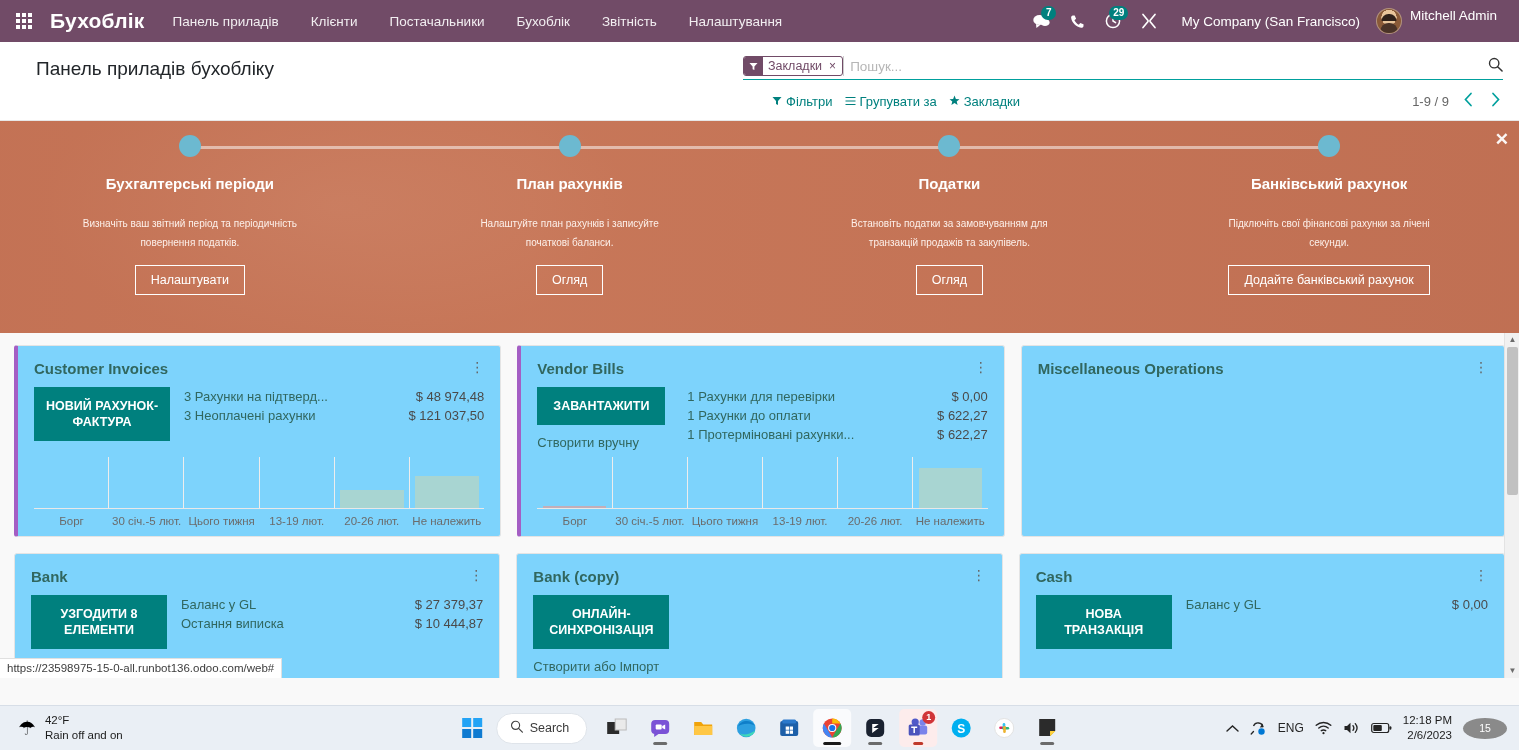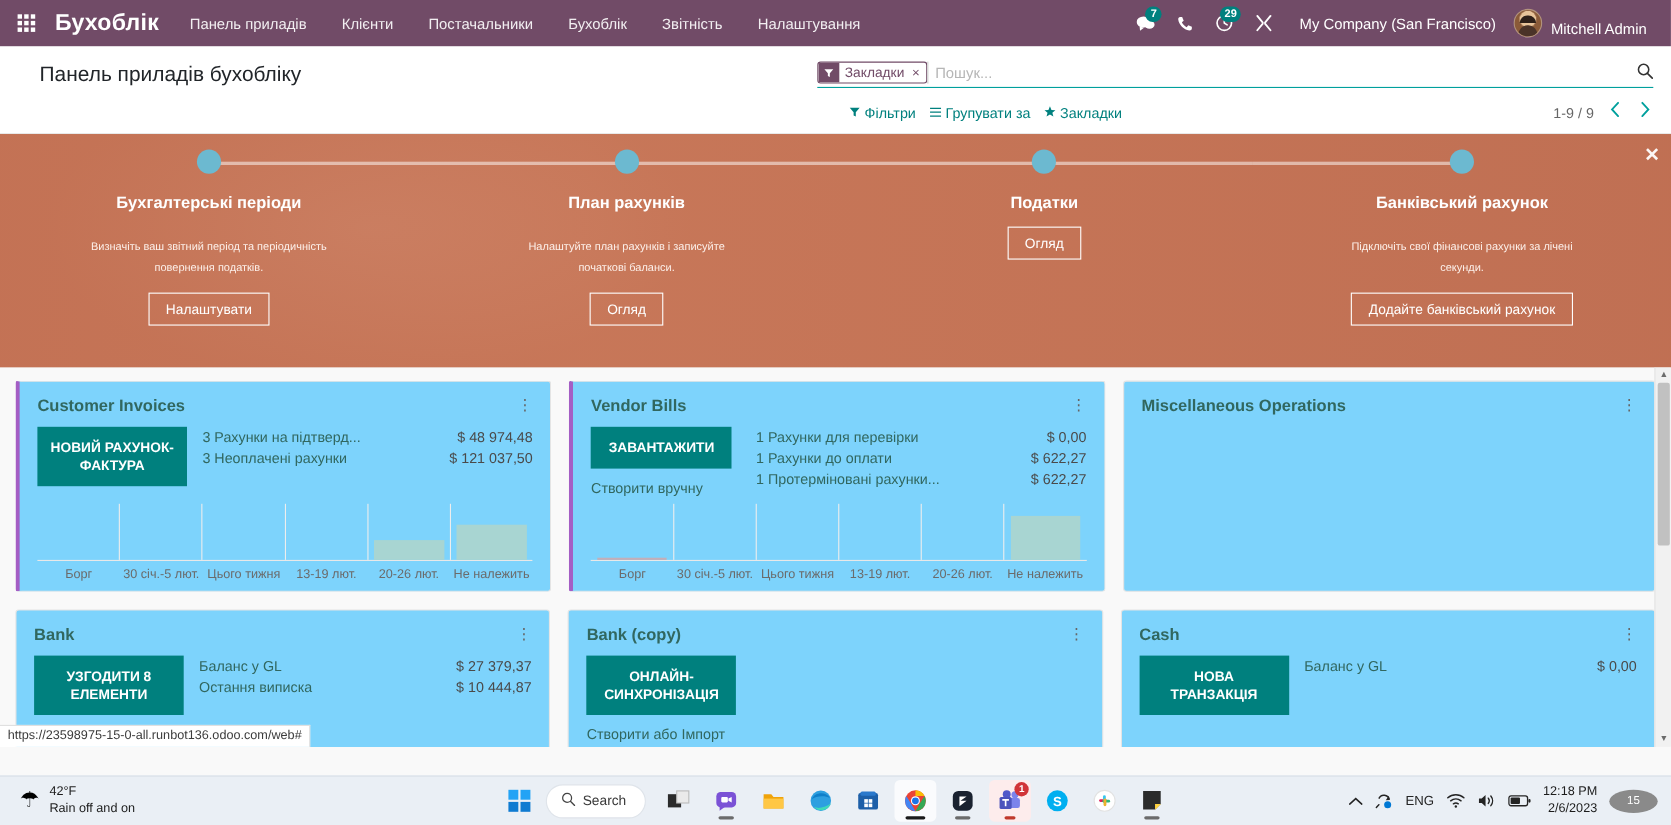--- a/index.html
+++ b/index.html
@@ -22,21 +22,21 @@
   .nav-items { display: flex; align-items: center; gap: 0; }
   .nav-item { font-size: 13.5px; padding: 11px 16px; cursor: pointer; white-space: nowrap; color: #f2eef1; }
   .nav-right { margin-left: auto; display: flex; align-items: center; gap: 0; padding-right: 4px; }
   .nav-ico { position: relative; width: 36px; height: 42px; display: flex; align-items: center; justify-content: center; cursor: pointer; font-size: 15px; }
   .nav-badge {
     position: absolute; top: 6px; right: 3px; background: #00807e; color: #fff;
     border-radius: 10px; font-size: 10px; line-height: 1; padding: 2px 4px; min-width: 15px;
     text-align: center; font-weight: 600;
   }
   .company-name { font-size: 13.5px; padding: 0 14px; cursor: pointer; white-space: nowrap; }
-  .user-box { display: flex; align-items: flex-end; gap: 8px; padding: 0 8px 0 2px; cursor: pointer; }
+  .user-box { display: flex; align-items: flex-start; gap: 8px; padding: 0 8px 0 2px; cursor: pointer; }
   .avatar {
     width: 26px; height: 26px; border-radius: 50%;
     background: radial-gradient(circle at 50% 35%, #e8c49a 0 38%, #8a5a38 39% 100%);
     border: 1px solid rgba(255,255,255,.35); overflow: hidden; position: relative; flex: none;
   }
   .avatar::after{content:"";position:absolute;left:50%;top:58%;transform:translateX(-50%);width:17px;height:13px;border-radius:8px 8px 0 0;background:#4a3328;}
   .avatar::before{content:"";position:absolute;left:50%;top:22%;transform:translateX(-50%);width:15px;height:7px;border-radius:7px 7px 0 0;background:#2e2019;z-index:2;}
   .user-name { font-size: 13.5px; white-space: nowrap; }
 
   
@@ -312,20 +312,21 @@
       <div class="step-line"></div>
       <div class="step-dot"></div>
       <div class="step-title">План рахунків</div>
       <div class="step-desc">Налаштуйте план рахунків і записуйте початкові баланси.</div>
       <button class="step-btn">Огляд</button>
     </div>
     <div class="step">
       <div class="step-line"></div>
       <div class="step-dot"></div>
       <div class="step-title">Податки</div>
+      <div class="step-desc">Встановіть податки за замовчуванням для транзакцій продажів та закупівель.</div>
       <button class="step-btn">Огляд</button>
     </div>
     <div class="step">
       <div class="step-line"></div>
       <div class="step-dot"></div>
       <div class="step-title">Банківський рахунок</div>
       <div class="step-desc">Підключіть свої фінансові рахунки за лічені секунди.</div>
       <button class="step-btn">Додайте банківський рахунок</button>
     </div>
   </div>

